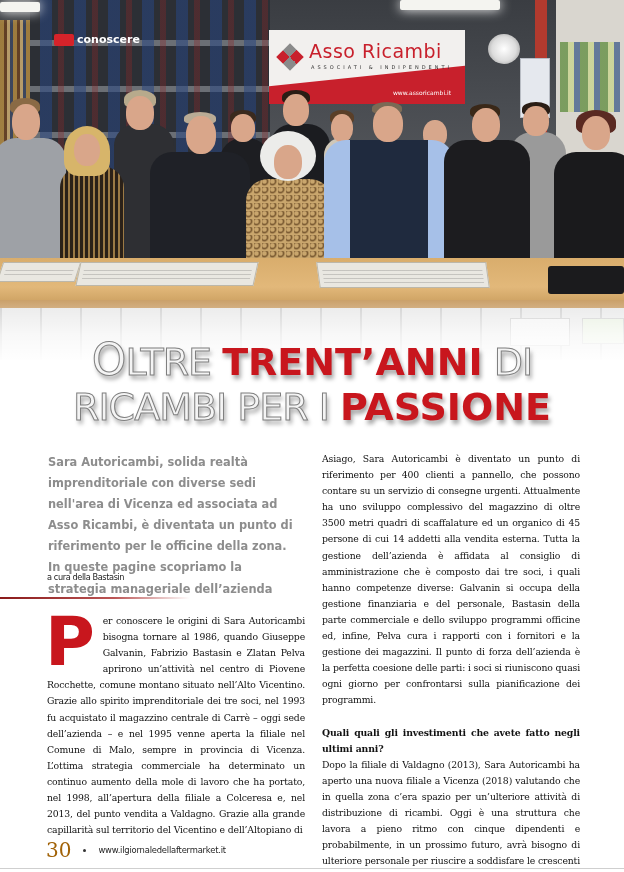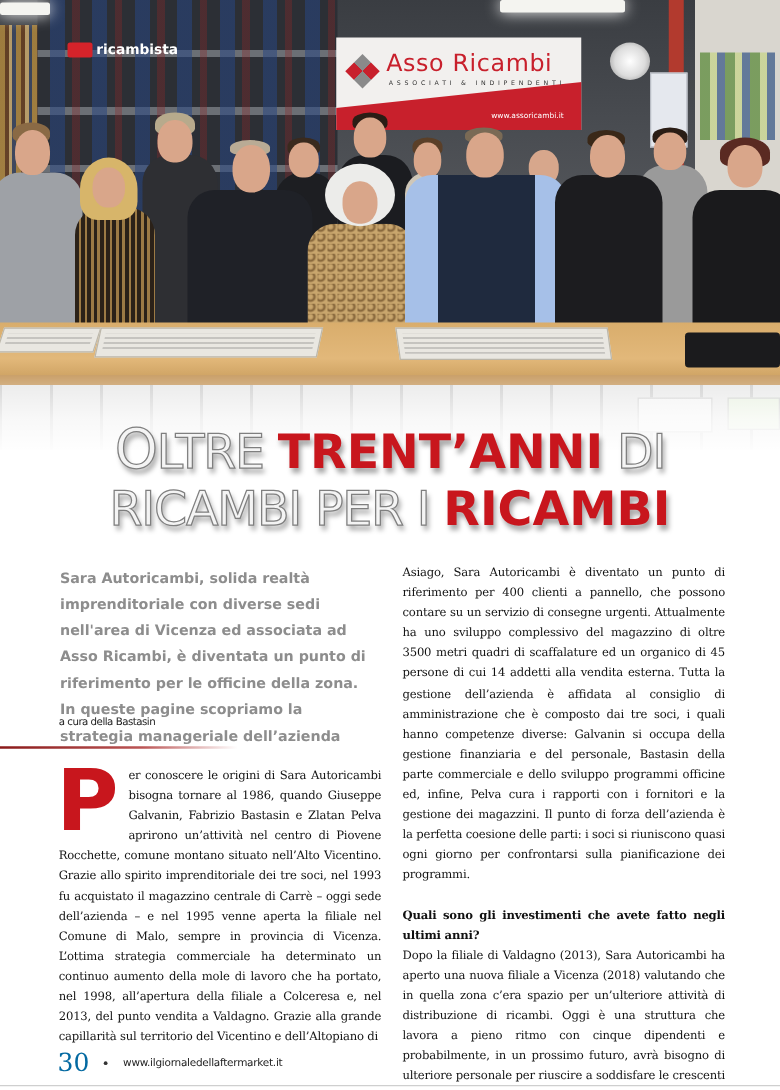--- a/index.html
+++ b/index.html
@@ -71,21 +71,21 @@
   
   .col { position:absolute; font-family:"DejaVu Serif", serif; font-size:9.3px; line-height:16.1px; color:#111; text-align:justify; letter-spacing:-.15px; }
   .col-left { left:47px; top:613px; width:258px; }
   .col-right { left:322px; top:451px; width:258px; }
   .dropcap { float:left; font-family:"DejaVu Sans",sans-serif; font-weight:bold; font-size:68px; line-height:56px; color:#c8161d; margin:1px 8px 0 -2px; height:58px; }
   .para { display:block; }
   .q { font-weight:bold; display:block; margin-top:16px; }
 
   
   .footer { position:absolute; left:46px; top:838px; display:flex; align-items:center; gap:12px; }
-  .page-num { font-family:"DejaVu Serif",serif; font-size:20px; color:#0369a1; }
+  .page-num { font-family:"DejaVu Serif",serif; font-size:20px; color:#a16207; }
   .bullet { width:3px; height:3px; background:#333; border-radius:50%; }
   .site { font-family:"DejaVu Sans",sans-serif; font-size:8.4px; color:#222; letter-spacing:-.2px; }
   .bottom-line { position:absolute; left:0; top:868px; width:624px; height:1px; background:#cfcfcf; }
 </style>
 </head>
 <body>
 
 <div class="photo">
   <div class="left-books"></div>
   <div class="shelf-wall"></div>
@@ -102,21 +102,21 @@
   <div class="banner">
     <div class="wave"></div>
     <div class="logo-mark"></div>
     <div class="brand">Asso Ricambi</div>
     <div class="tag">ASSOCIATI &amp; INDIPENDENTI</div>
     <div class="url">www.assoricambi.it</div>
   </div>
 
   <div class="ricambista">
     <span class="rico"></span>
-    <span class="rtxt">ricambista</span>
+    <span class="rtxt">conoscere</span>
   </div>
 
   <div class="people">
 
     <div class="person" style="left:120px;top:0;">
       <div class="body" style="left:-6px;top:34px;width:60px;height:140px;background:#2e2f33;"></div>
       <div class="hair" style="left:4px;top:0;width:32px;height:18px;background:#b7aa8c;"></div>
       <div class="head" style="left:6px;top:6px;width:28px;height:34px;"></div>
     </div>
     <div class="person" style="left:228px;top:20px;">
@@ -188,34 +188,34 @@
   <div class="register"></div>
   <div class="counter-edge"></div>
   <div class="counter-front"></div>
   <div class="sticker" style="left:510px;top:318px;width:60px;height:28px;"></div>
   <div class="sticker" style="left:582px;top:318px;width:42px;height:26px;background:#e8f0e0;"></div>
   <div class="fade"></div>
 </div>
 
 <h1 class="title">
   <span class="title-line t1"><span class="thin big-o">O</span><span class="thin">LTRE </span><span class="bold-red">TRENT’ANNI</span><span class="thin"> DI</span></span>
-  <span class="title-line t2"><span class="thin">RICAMBI PER I </span><span class="bold-red">RICAMBI</span></span>
+  <span class="title-line t2"><span class="thin">RICAMBI PER I </span><span class="bold-red">PASSIONE</span></span>
 </h1>
 
 <p class="intro">Sara Autoricambi, solida realtà imprenditoriale con diverse sedi nell'area di Vicenza ed associata ad Asso Ricambi, è diventata un punto di riferimento per le officine della zona. In queste pagine scopriamo la strategia manageriale dell’azienda</p>
 <div class="byline">a cura della Bastasin</div>
 <div class="rule"></div>
 
 <div class="col col-left">
   <span class="dropcap">P</span><span>er conoscere le origini di Sara Autoricambi bisogna tornare al 1986, quando Giuseppe Galvanin, Fabrizio Bastasin e Zlatan Pelva aprirono un’attività nel centro di Piovene Rocchette, comune montano situato nell’Alto Vicentino. Grazie allo spirito imprenditoriale dei tre soci, nel 1993 fu acquistato il magazzino centrale di Carrè – oggi sede dell’azienda – e nel 1995 venne aperta la filiale nel Comune di Malo, sempre in provincia di Vicenza. L’ottima strategia commerciale ha determinato un continuo aumento della mole di lavoro che ha portato, nel 1998, all’apertura della filiale a Colceresa e, nel 2013, del punto vendita a Valdagno. Grazie alla grande capillarità sul territorio del Vicentino e dell’Altopiano di</span>
 </div>
 
 <div class="col col-right">
   <span class="para">Asiago, Sara Autoricambi è diventato un punto di riferimento per 400 clienti a pannello, che possono contare su un servizio di consegne urgenti. Attualmente ha uno sviluppo complessivo del magazzino di oltre 3500 metri quadri di scaffalature ed un organico di 45 persone di cui 14 addetti alla vendita esterna. Tutta la gestione dell’azienda è affidata al consiglio di amministrazione che è composto dai tre soci, i quali hanno competenze diverse: Galvanin si occupa della gestione finanziaria e del personale, Bastasin della parte commerciale e dello sviluppo programmi officine ed, infine, Pelva cura i rapporti con i fornitori e la gestione dei magazzini. Il punto di forza dell’azienda è la perfetta coesione delle parti: i soci si riuniscono quasi ogni giorno per confrontarsi sulla pianificazione dei programmi.</span>
-  <span class="q">Quali sono gli investimenti che avete fatto negli ultimi anni?</span>
+  <span class="q">Quali quali gli investimenti che avete fatto negli ultimi anni?</span>
   <span class="para">Dopo la filiale di Valdagno (2013), Sara Autoricambi ha aperto una nuova filiale a Vicenza (2018) valutando che in quella zona c’era spazio per un’ulteriore attività di distribuzione di ricambi. Oggi è una struttura che lavora a pieno ritmo con cinque dipendenti e probabilmente, in un prossimo futuro, avrà bisogno di ulteriore personale per riuscire a soddisfare le crescenti esigenze dei clienti in zona.</span>
 </div>
 
 <div class="footer">
   <span class="page-num">30</span>
   <span class="bullet"></span>
   <span class="site">www.ilgiornaledellaftermarket.it</span>
 </div>
 <div class="bottom-line"></div>
 

